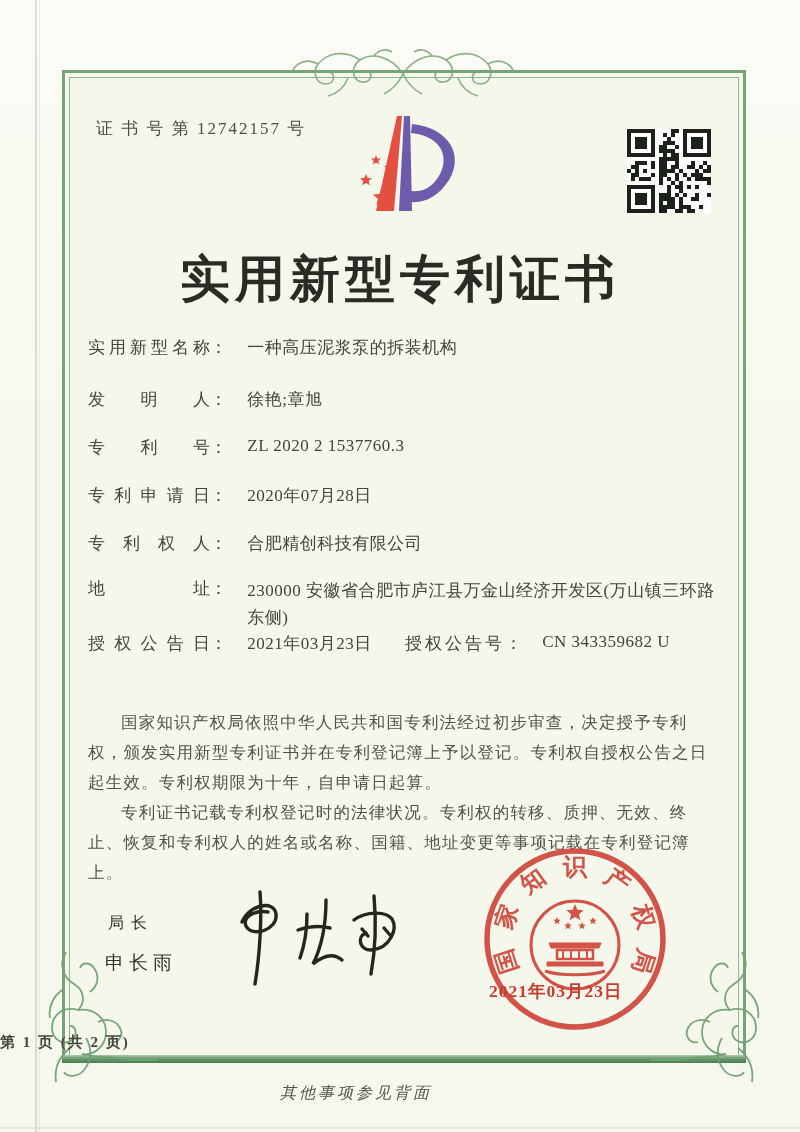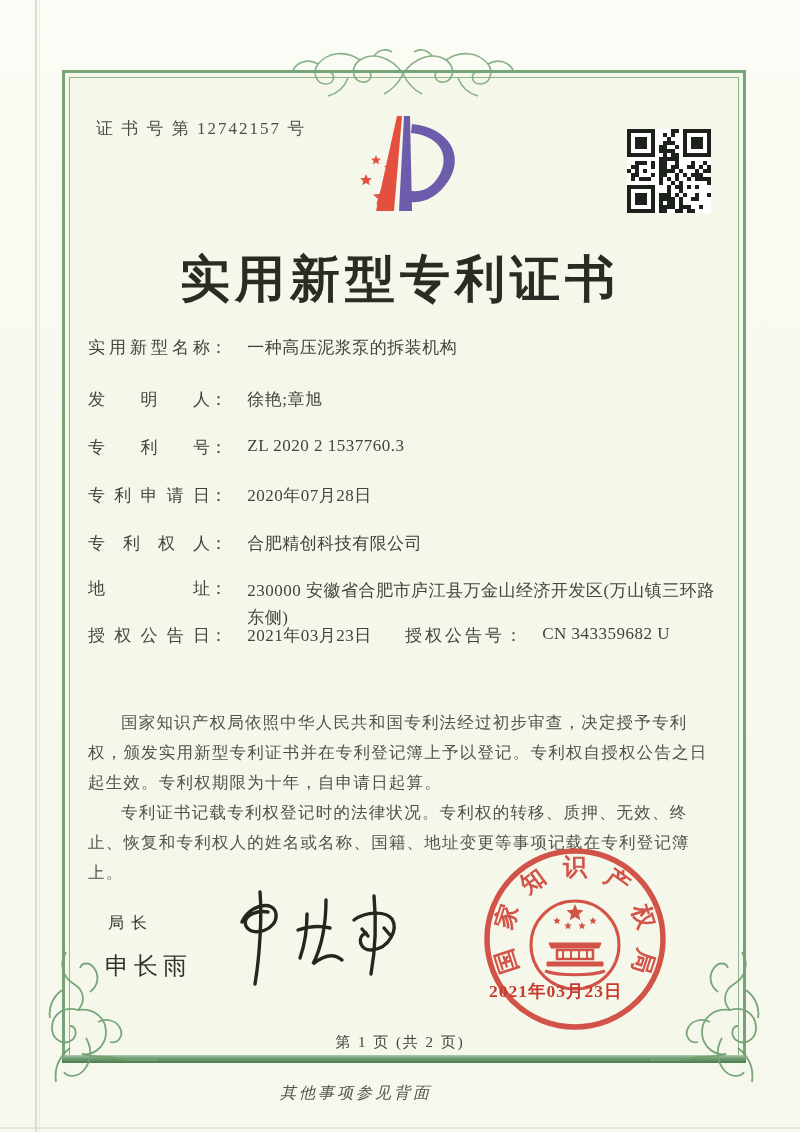--- a/index.html
+++ b/index.html
@@ -53,34 +53,34 @@
   .glabel { letter-spacing:3px; }
 
   
   .paras { position:absolute; left:88px; top:660px; width:632px;
     font-size:16.5px; line-height:30px; color:#53524a; letter-spacing:1.2px;margin-top:48px; }
   .paras p { text-indent:2em; margin:0; }
 
   
   .sig-title { position:absolute; left:108px; top:913px; font-size:16px; letter-spacing:7px; color:#33322c;
     font-family:Liberation Sans, sans-serif; }
-  .sig-name { position:absolute; left:105px; top:950px; font-size:24px; letter-spacing:5px; color:#33322c;
+  .sig-name { position:absolute; left:105px; top:950px; font-size:19px; letter-spacing:5px; color:#33322c;
     font-family:"Liberation Sans","DejaVu Sans",sans-serif; }
   .sig-draw { position:absolute; left:212px; top:884px; width:200px; height:108px; }
 
   
   .seal { position:absolute; left:479px; top:843px; width:192px; height:192px; opacity:.92; }
   .seal-date {
     position:absolute; left:489px; top:979px; width:170px;
     font-size:17.5px; color:#c63c2f; letter-spacing:1px; font-weight:bold; z-index:5;
   }
 
   
-  .page-num { position:absolute; left:0; top:1033px; width:800px; text-align:center;
-    font-size:15px; color:#45443a; letter-spacing:2px; }
+  .page-num { position:absolute; left:0; top:1033px; width:800px; text-align:left;
+    font-size:15px; color:#45443a; letter-spacing:2px;font-weight:bold; }
   .back-note { position:absolute; left:0; top:1083px; width:712px; text-align:center;
     font-size:16px; color:#55544a; letter-spacing:3px; font-style:italic; }
   .bottom-shadow { position:absolute; left:0; top:1127px; width:800px; height:2px; background:#d8d8d0; opacity:.6; }
 </style>
 </head>
 <body>
 
 <div class="page">
 
   <div class="edge-line"></div>
@@ -314,21 +314,21 @@
       <span class="fvalue">2020年07月28日</span>
     </div>
     <div class="frow" style="top:196px;">
       <span class="flabel">专利权人</span><span class="fcolon">：</span>
       <span class="fvalue">合肥精创科技有限公司</span>
     </div>
     <div class="frow" style="top:241px;">
       <span class="flabel">地址</span><span class="fcolon">：</span>
       <span class="fvalue wrap">230000 安徽省合肥市庐江县万金山经济开发区(万山镇三环路东侧)</span>
     </div>
-    <div class="frow" style="top:288px;">
+    <div class="frow" style="top:296px;">
       <span class="flabel">授权公告日</span><span class="fcolon">：</span>
       <span class="fvalue">2021年03月23日</span>
       <span class="grant2">
         <span class="glabel">授权公告号</span><span>：</span>
         <span class="fvalue">CN 343359682 U</span>
       </span>
     </div>
   </div>
 
   <div class="paras">

